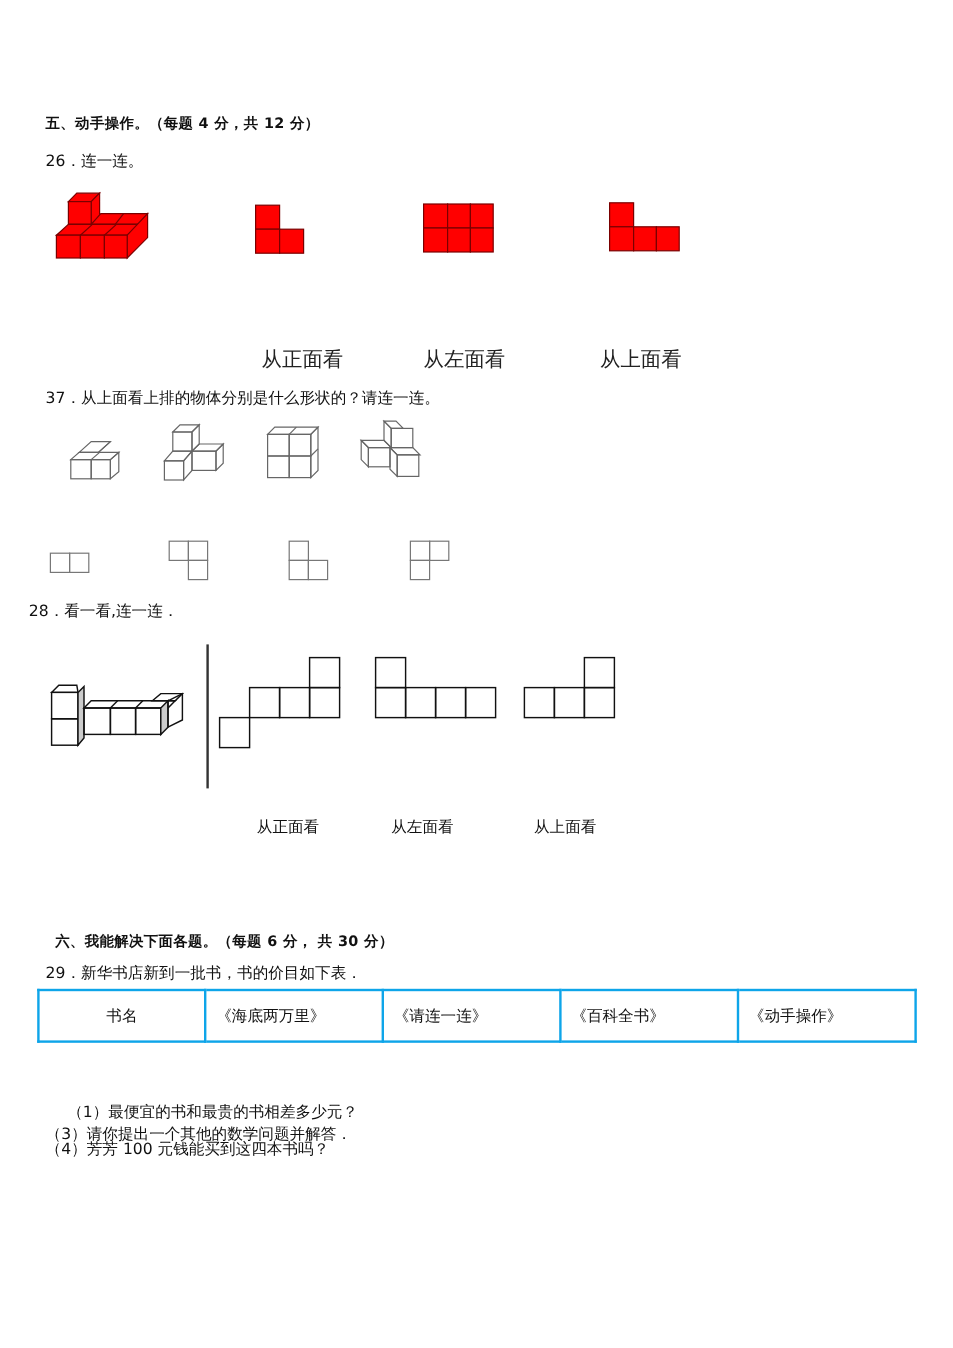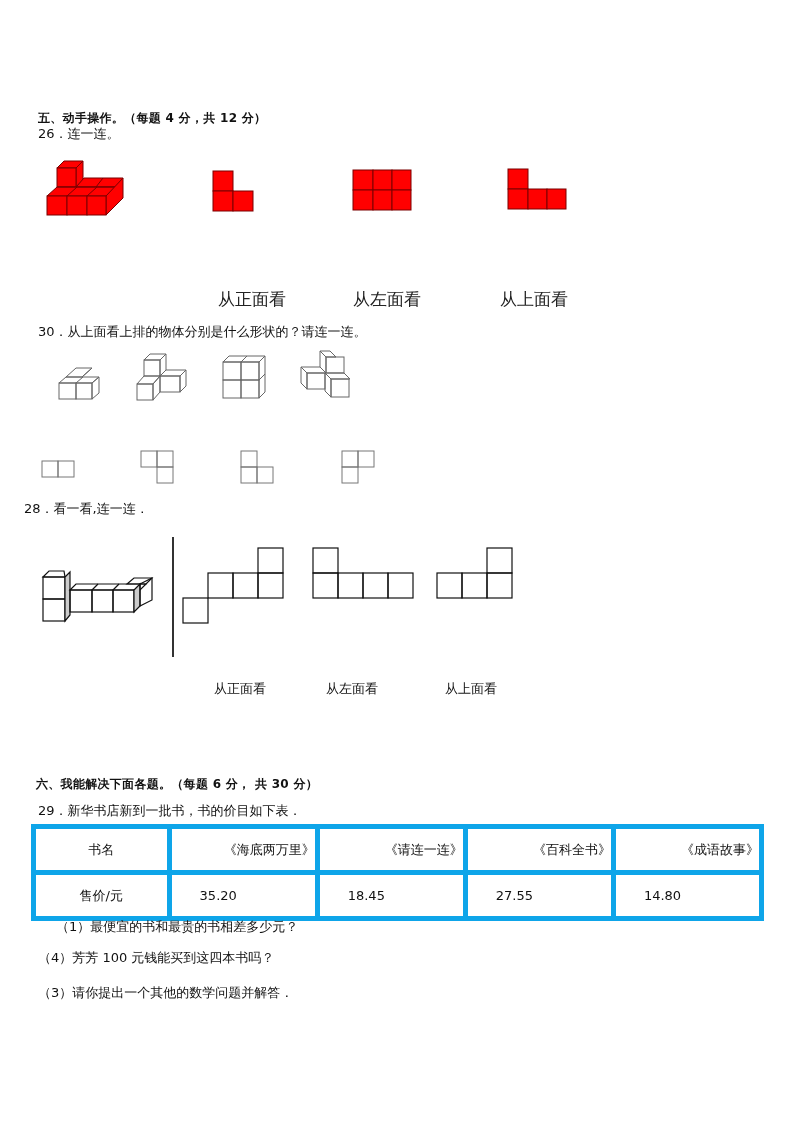--- a/index.html
+++ b/index.html
@@ -5,30 +5,30 @@
   html, body { margin:0; padding:0; background:#fff; }
   body { width:794px; height:1123px; position:relative; overflow:hidden;
          font-family:"DejaVu Sans", sans-serif; color:#111; }
   .abs { position:absolute; }
   .sec-title { font-size:12px; font-weight:bold; letter-spacing:0.3px; }
   .q-text { font-size:13px; }
   .big-label { font-size:17px; color:#222; }
   .label { font-size:13px; }
   svg { position:absolute; overflow:visible; }
   table.books { position:absolute; left:31px; top:824px; width:733px; border-collapse:collapse; font-size:13px; }
-  table.books td { border:5px solid #0ea5e9; height:41px; padding:0; }
+  table.books td { border:2px solid #0ea5e9; height:41px; padding:0; }
   table.books td.h0 { text-align:center; width:145px; }
-  table.books td.c { padding-left:8px; width:145px;text-align:right; }
+  table.books td.c { padding-left:8px; width:145px; }
   table.books td.n { padding-left:28px; }
   .sub { font-size:13px; }
 </style>
 </head>
 <body>
 
-<div class="abs sec-title" style="left:38px;top:110px;">五、动手操作。（每题 4 分，共 12 分）</div>
+<div class="abs sec-title" style="left:38px;top:95px;">五、动手操作。（每题 4 分，共 12 分）</div>
 <div class="abs q-text" style="left:38px;top:125px;">26．连一连。</div>
 
 <svg style="left:44px;top:158px;" width="82" height="60">
   <g fill="#ff0000" stroke="#7a0000" stroke-width="1">
 
     <polygon points="13,10 20,3 39,3 32,10"></polygon>
     <polygon points="32,10 39,3 39,22 32,29"></polygon>
     <rect x="13" y="10" width="19" height="19"></rect>
 
     <polygon points="32,29 40,20 79,20 72,29"></polygon>
@@ -71,21 +71,21 @@
     <rect x="1" y="21" width="20" height="20"></rect>
     <rect x="21" y="21" width="19" height="20"></rect>
     <rect x="40" y="21" width="19" height="20"></rect>
   </g>
 </svg>
 
 <div class="abs big-label" style="left:218px;top:288px;">从正面看</div>
 <div class="abs big-label" style="left:353px;top:288px;">从左面看</div>
 <div class="abs big-label" style="left:500px;top:288px;">从上面看</div>
 
-<div class="abs q-text" style="left:38px;top:323px;">30．从上面看上排的物体分别是什么形状的？请连一连。</div>
+<div class="abs q-text" style="left:38px;top:323px;">37．从上面看上排的物体分别是什么形状的？请连一连。</div>
 
 <svg style="left:58px;top:365px;" width="46" height="36">
   <g fill="none" stroke="#666" stroke-width="1">
     <polygon points="8,12 18,3 34,3 24,12"></polygon>
     <line x1="24" y1="12" x2="34" y2="3"></line>
     <polygon points="1,18 8,12 41,12 34,18"></polygon>
     <line x1="18" y1="18" x2="25" y2="12"></line>
     <rect x="1" y="18" width="17" height="16"></rect>
       <rect x="18" y="18" width="16" height="16"></rect>
     <polygon points="34,18 41,12 41,28 34,34"></polygon>
@@ -203,37 +203,30 @@
     <rect x="1" y="26" width="25" height="25"></rect>
       <rect x="26" y="26" width="25" height="25"></rect>
       <rect x="51" y="26" width="25" height="25"></rect>
   </g>
 </svg>
 
 <div class="abs label" style="left:214px;top:680px;">从正面看</div>
 <div class="abs label" style="left:326px;top:680px;">从左面看</div>
 <div class="abs label" style="left:445px;top:680px;">从上面看</div>
 
-<div class="abs sec-title" style="left:36px;top:776px;">六、我能解决下面各题。（每题 6 分， 共 30 分）</div>
+<div class="abs sec-title" style="left:46px;top:776px;">六、我能解决下面各题。（每题 6 分， 共 30 分）</div>
 <div class="abs q-text" style="left:38px;top:802px;text-align:center;">29．新华书店新到一批书，书的价目如下表．</div>
 
 <table class="books">
   <tbody>
       <tr>
     <td class="h0">书名</td>
     <td class="c">《海底两万里》</td>
     <td class="c">《请连一连》</td>
     <td class="c">《百科全书》</td>
-    <td class="c">《成语故事》</td>
-  </tr>
-  <tr>
-    <td class="h0">售价/元</td>
-    <td class="n">35.20</td>
-    <td class="n">18.45</td>
-    <td class="n">27.55</td>
-    <td class="n">14.80</td>
+    <td class="c">《动手操作》</td>
   </tr>
 </tbody>
   </table>
 
 <div class="abs sub" style="left:56px;top:918px;">（1）最便宜的书和最贵的书相差多少元？</div>
 <div class="abs sub" style="left:38px;top:949px;">（4）芳芳 100 元钱能买到这四本书吗？</div>
-<div class="abs sub" style="left:38px;top:984px;">（3）请你提出一个其他的数学问题并解答．</div>
+<div class="abs sub" style="left:38px;top:936px;">（3）请你提出一个其他的数学问题并解答．</div>
 
 </body></html>

